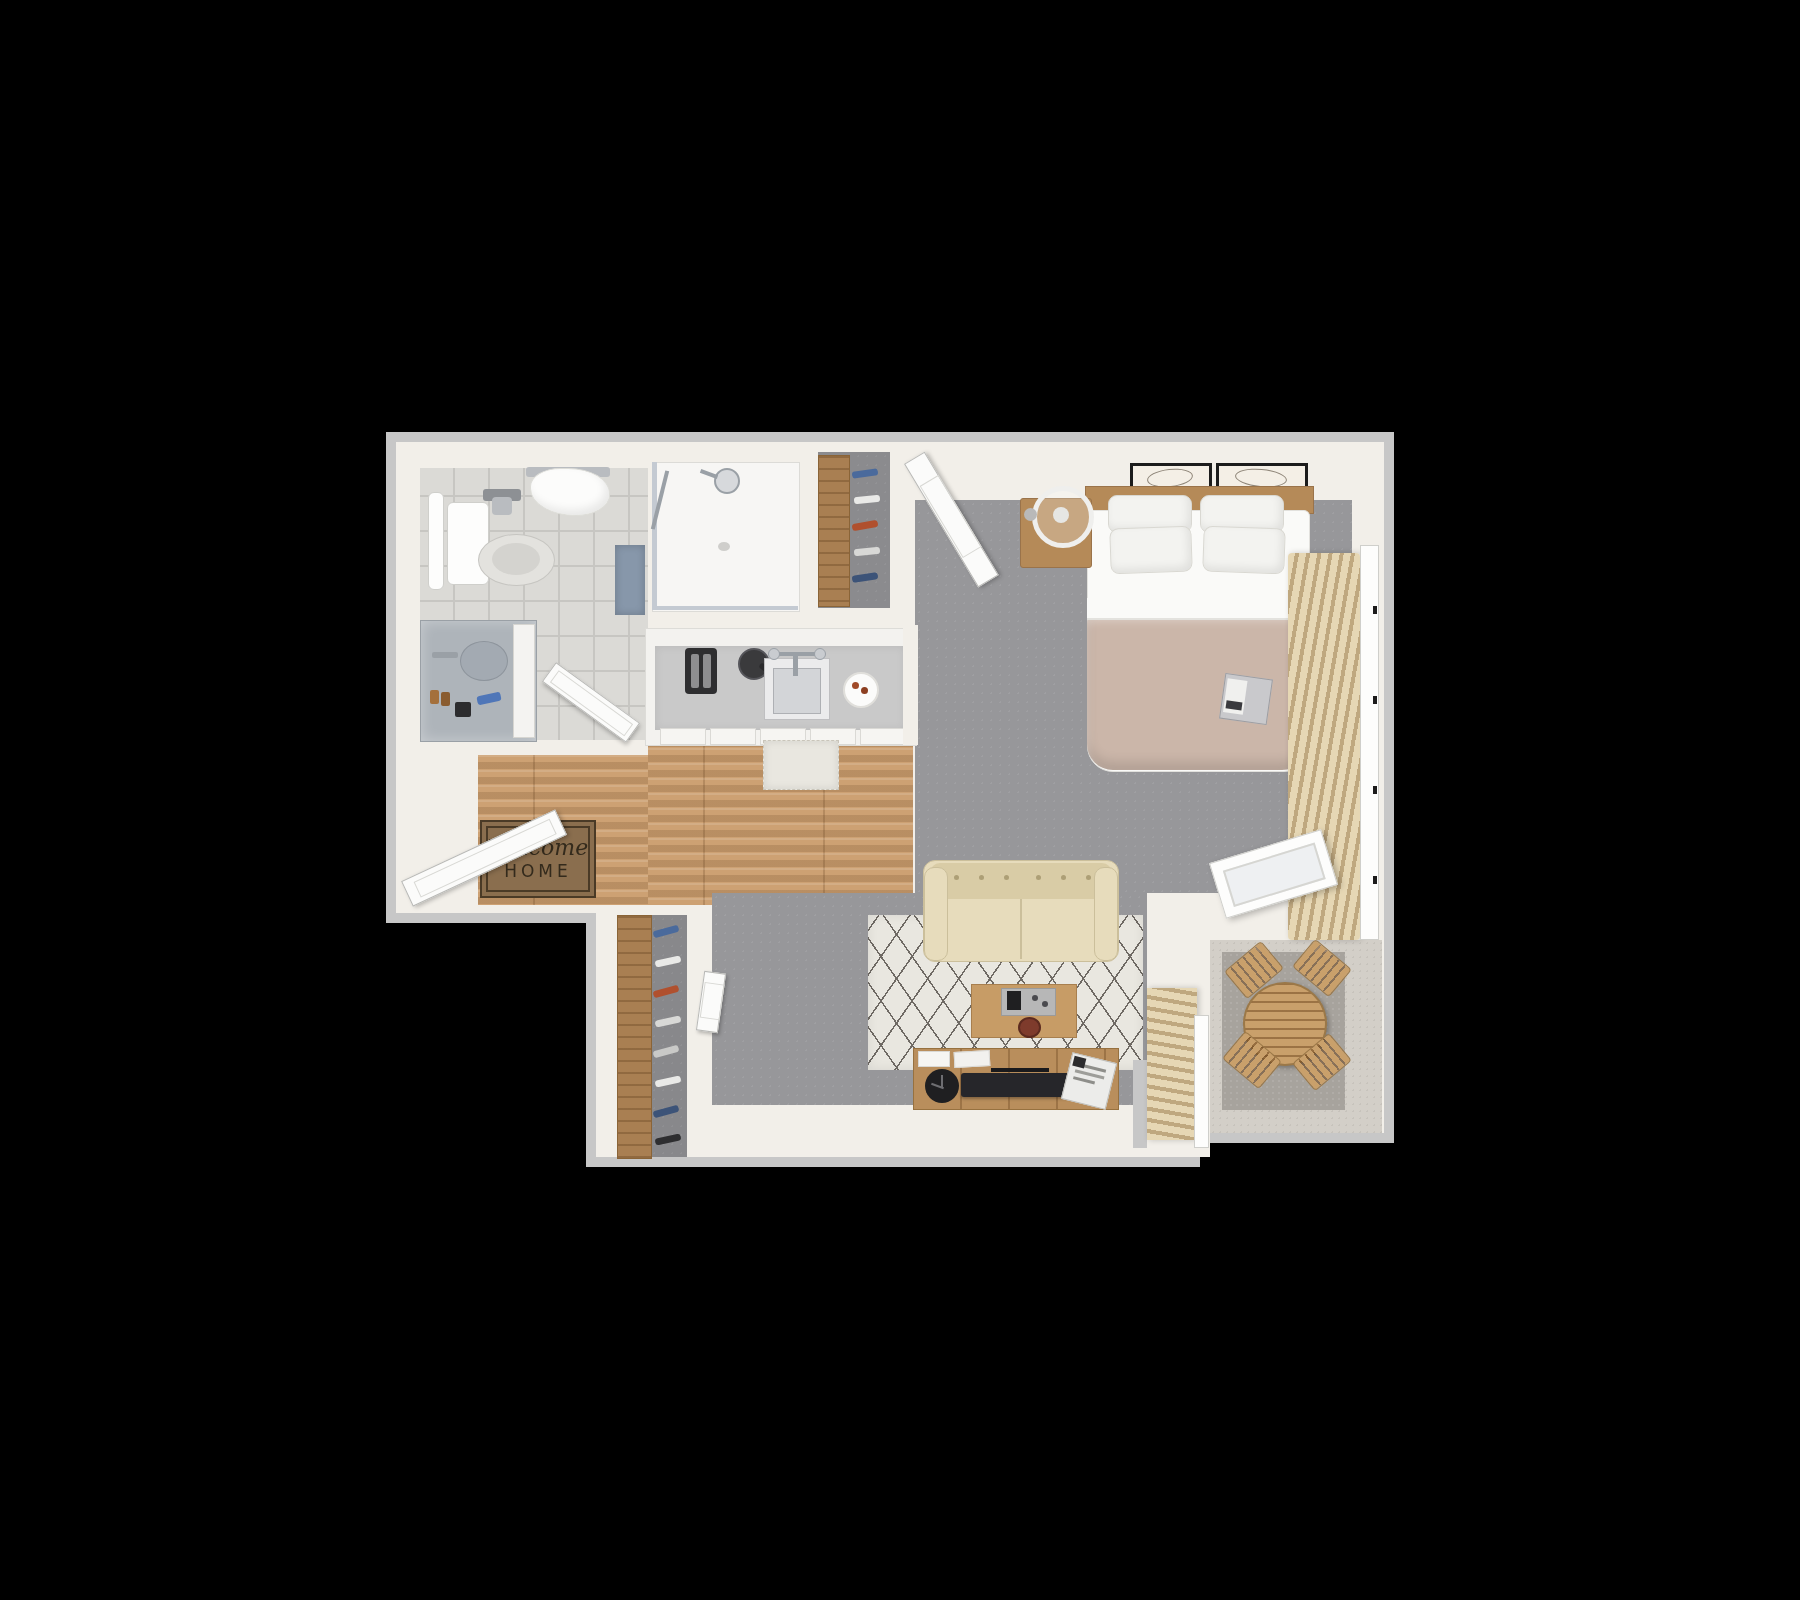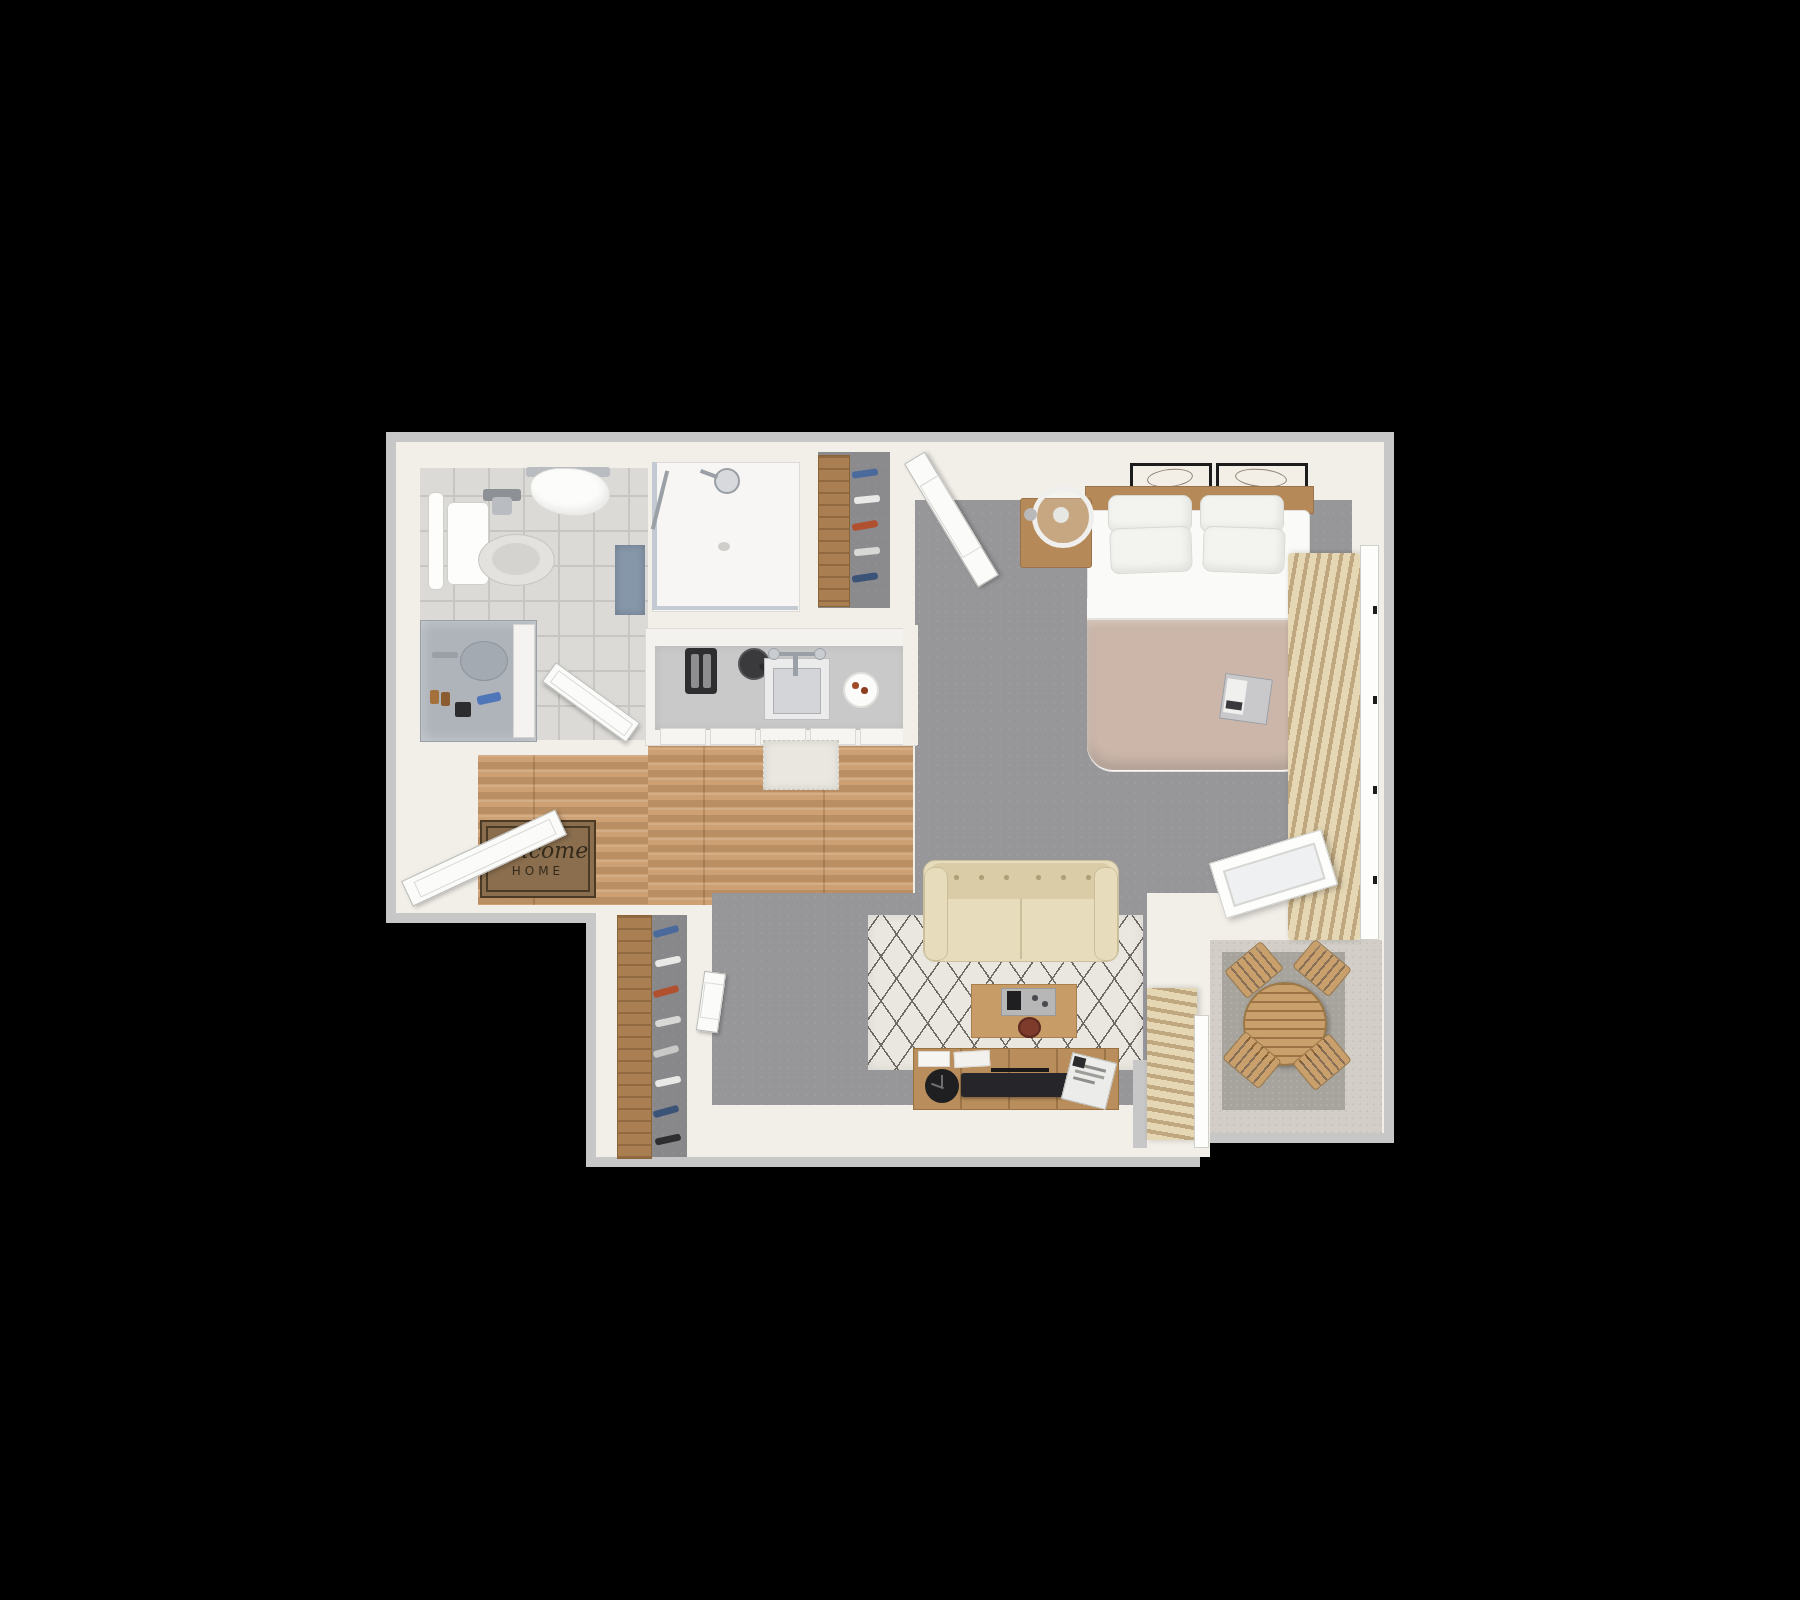--- a/index.html
+++ b/index.html
@@ -111,21 +111,21 @@
   <div class="abs" style="left:768px;top:648px;width:10px;height:10px;background:#c9ccd0;border:1px solid var(--chrome);border-radius:50%;"></div>
   <div class="abs" style="left:814px;top:648px;width:10px;height:10px;background:#c9ccd0;border:1px solid var(--chrome);border-radius:50%;"></div>
   <div class="abs" style="left:793px;top:654px;width:5px;height:22px;background:var(--chrome);"></div>
   <div class="abs" style="left:843px;top:672px;width:32px;height:32px;background:#fbfbfa;border:2px solid #e0dfdb;border-radius:50%;"></div>
   <div class="abs" style="left:852px;top:682px;width:7px;height:7px;background:#a04a28;border-radius:50%;"></div>
   <div class="abs" style="left:861px;top:687px;width:7px;height:7px;background:#8c3e20;border-radius:50%;"></div>
   <div class="abs" style="left:763px;top:740px;width:74px;height:48px;background:var(--rug);border:1px dashed #c9c5ba;box-shadow:inset 0 0 8px rgba(0,0,0,.1);"></div>
 
   <div class="abs" style="left:480px;top:820px;width:112px;height:74px;background:var(--doormat_bg);border:2px solid #4a3a26;box-shadow:inset 0 0 0 4px var(--doormat_bg), inset 0 0 0 6px #4a3a26;display:flex;flex-direction:column;align-items:center;justify-content:center;color:var(--doormat_text);">
     <span style="font-family:'DejaVu Serif',serif;font-style:italic;font-size:22px;line-height:20px;">Welcome</span>
-    <span style="font-size:12px;letter-spacing:4px;margin-top:3px;">HOME</span>
+    <span style="font-size:17px;letter-spacing:4px;margin-top:3px;">HOME</span>
   </div>
   <div class="abs door-leaf" style="left:407px;top:880px;width:168px;height:26px;transform:rotate(-25deg);transform-origin:left center;"></div>
 
   <div class="abs door-leaf" style="left:556px;top:662px;width:102px;height:22px;transform:rotate(36deg);transform-origin:left top;"></div>
 
   <div class="abs" style="left:1130px;top:463px;width:76px;height:29px;background:#f4efe6;border:3px solid #1c1c1c;">
     <div style="position:absolute;left:14px;top:3px;width:44px;height:16px;border:1px solid #8e8578;border-radius:50%;transform:rotate(-6deg);"></div>
   </div>
   <div class="abs" style="left:1216px;top:463px;width:86px;height:29px;background:#f4efe6;border:3px solid #1c1c1c;">
     <div style="position:absolute;left:16px;top:3px;width:50px;height:16px;border:1px solid #8e8578;border-radius:50%;transform:rotate(5deg);"></div>

